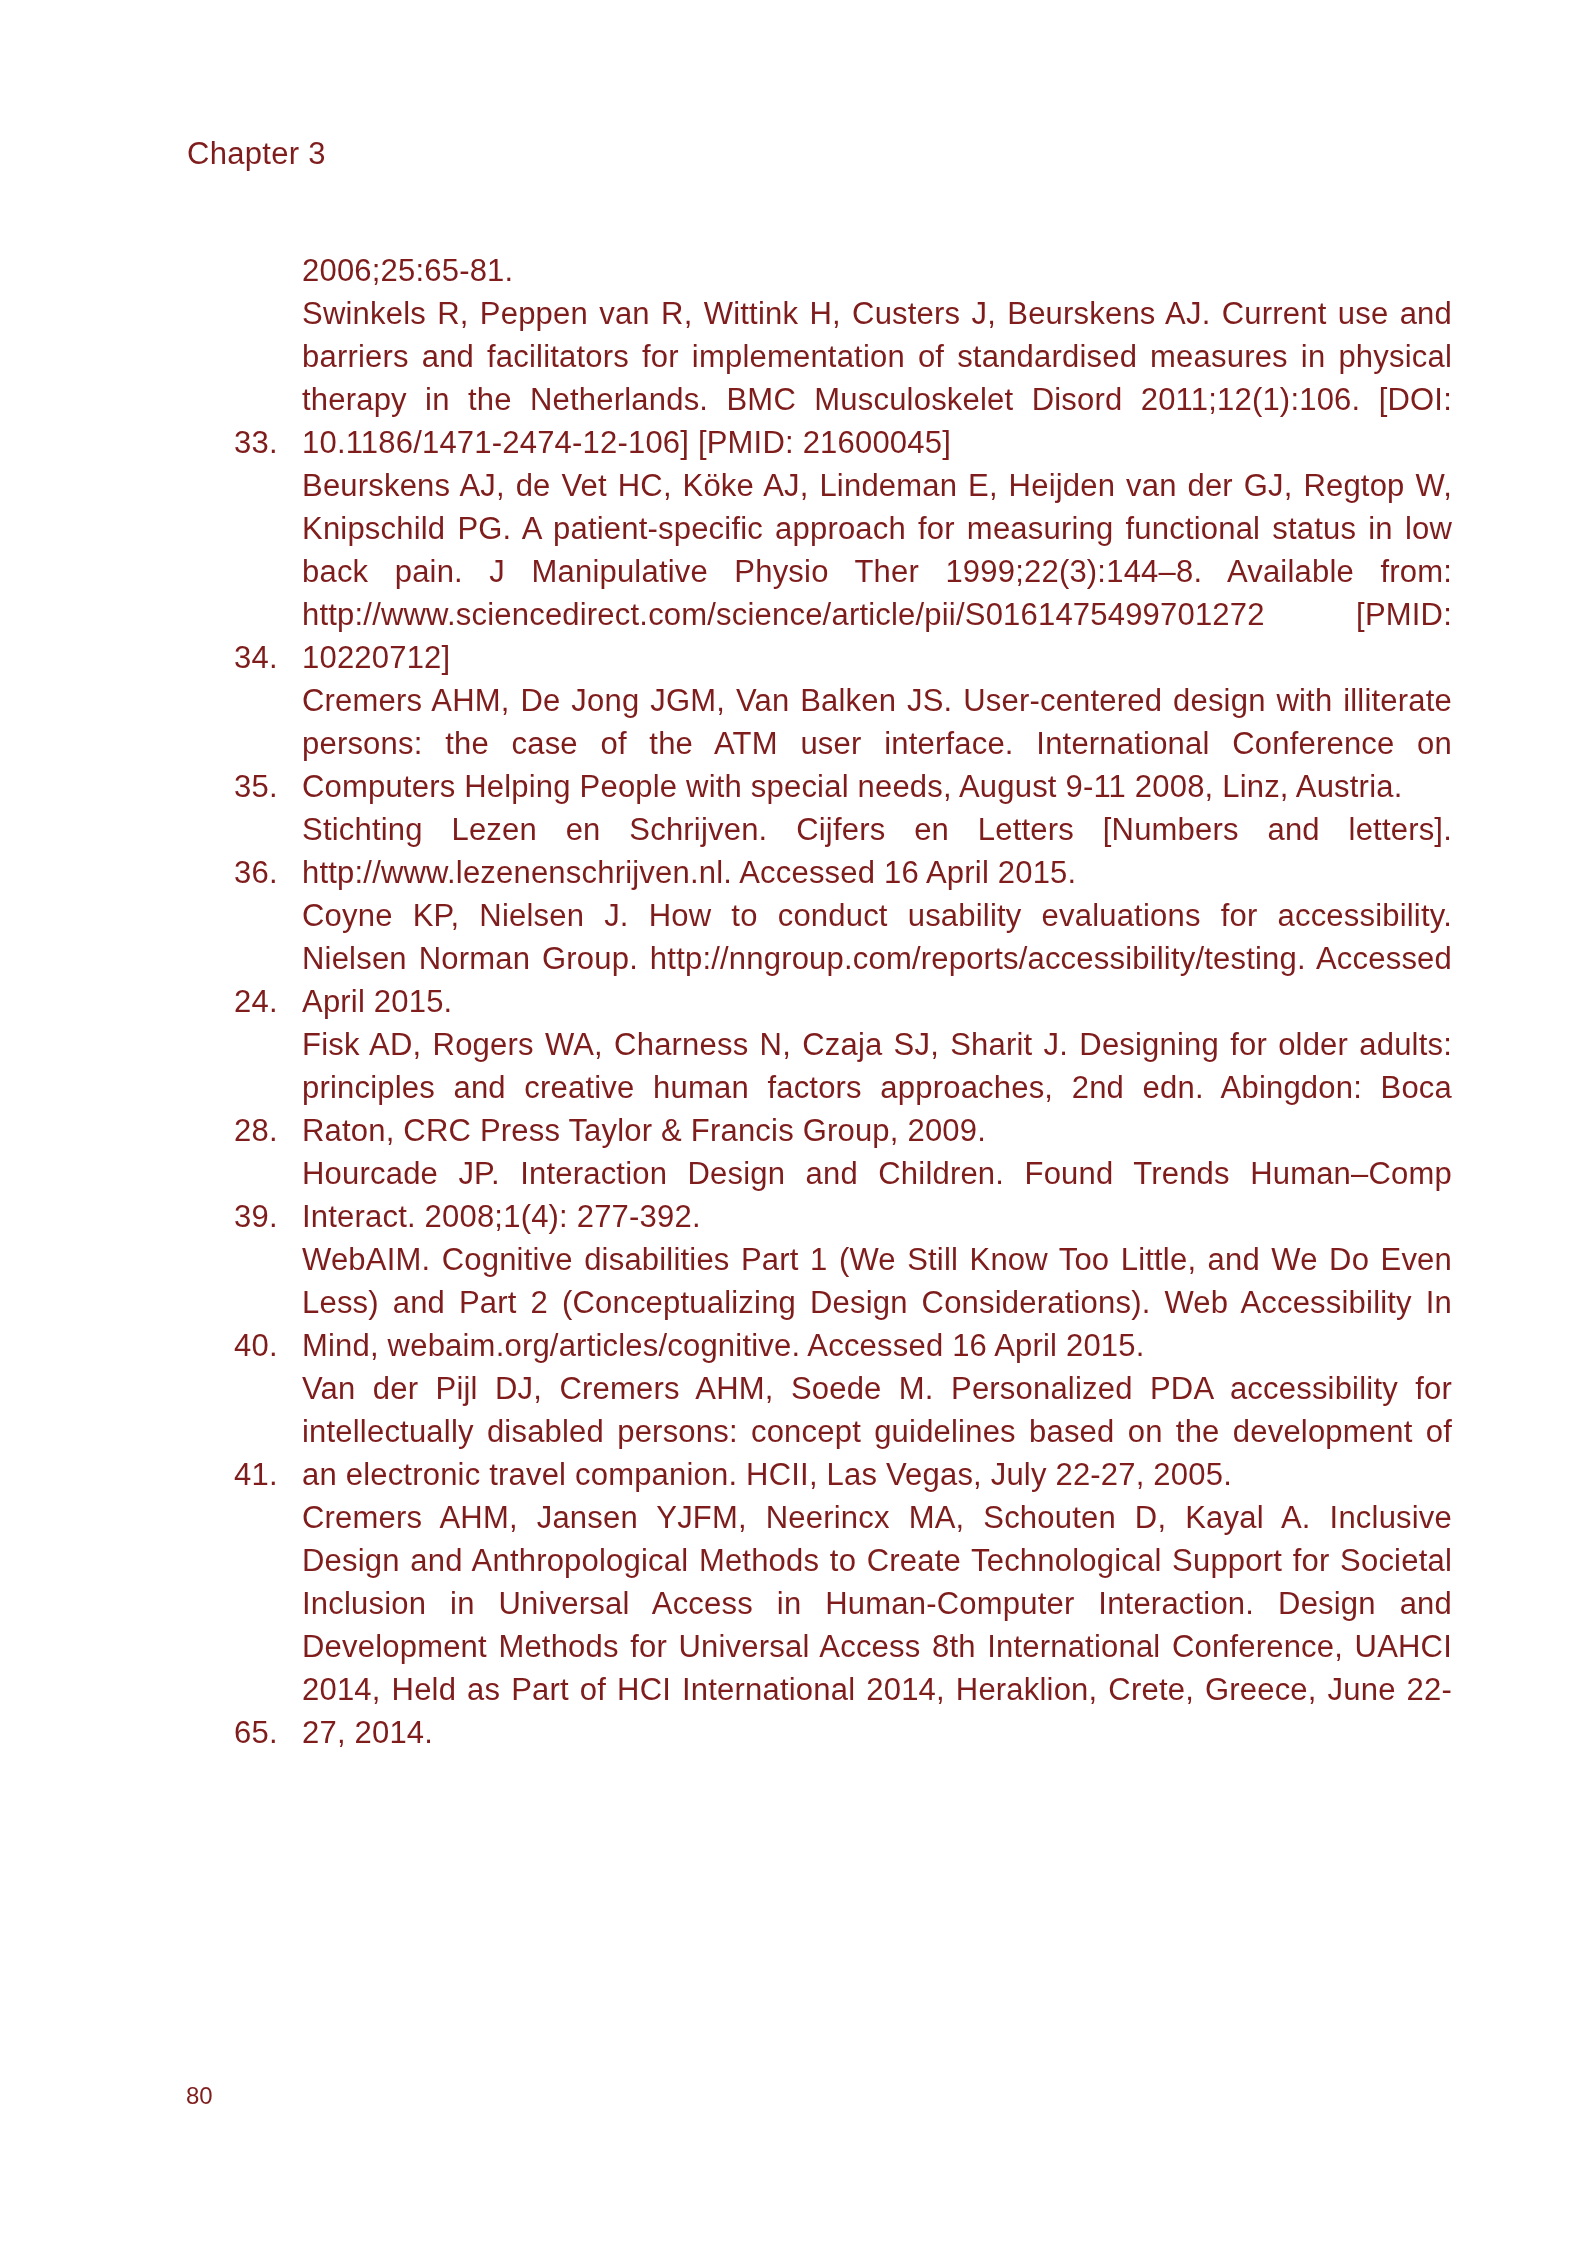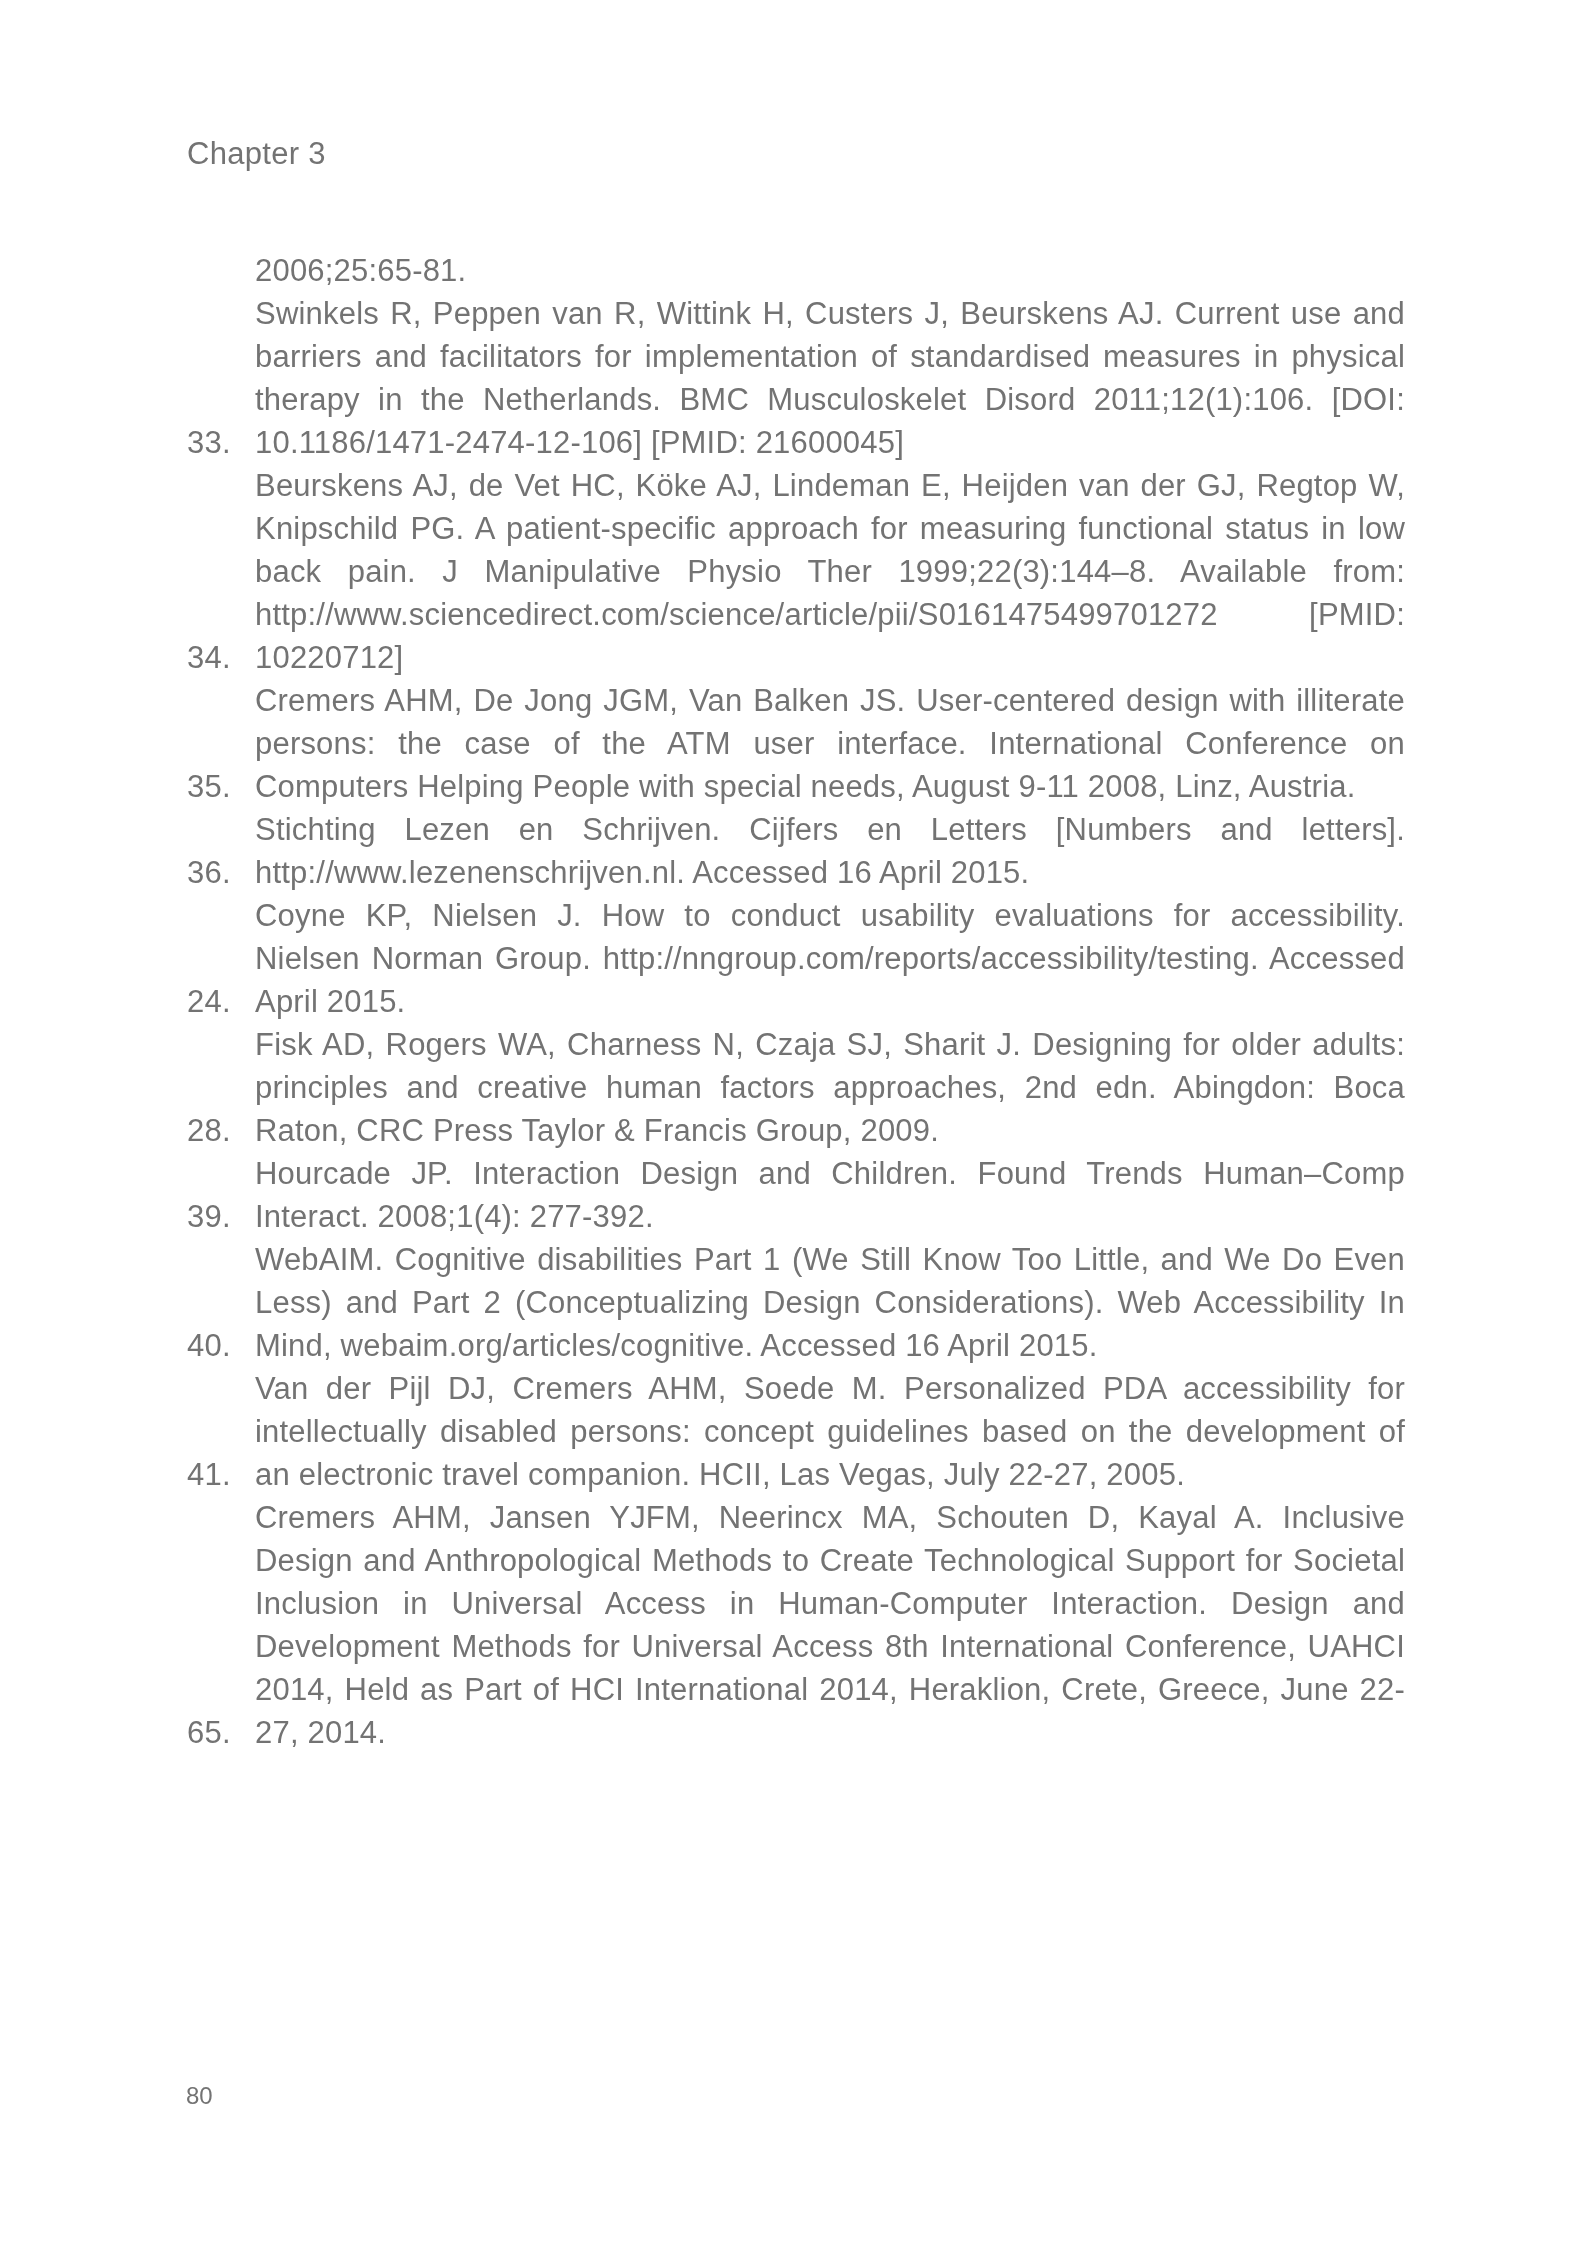--- a/index.html
+++ b/index.html
@@ -7,21 +7,21 @@
     padding: 0;
     background: #e8e8e8;
   }
   .page {
     position: relative;
     width: 1594px;
     height: 2250px;
     margin: 0 auto;
     background: #ffffff;
     font-family: "Liberation Sans", sans-serif;
-    color: #737373;
+    color: #7f1d1d;
     overflow: hidden;
   }
   .running-head {
     position: absolute;
     left: 187px;
     top: 136px;
     font-size: 31px;
     line-height: 36px;
     letter-spacing: 0.3px;
   }
@@ -35,20 +35,21 @@
     display: flex;
     align-items: flex-end;
     font-size: 31px;
     line-height: 43px;
     letter-spacing: 0.2px;
   }
   .ref-num {
     flex: none;
     width: 68px;
     text-align: left;
+    margin-left: 47px;
   }
   .ref-text {
     flex: none;
     width: 1150px;
     text-align: justify;
     overflow-wrap: break-word;
   }
   .page-number {
     position: absolute;
     left: 186px;

